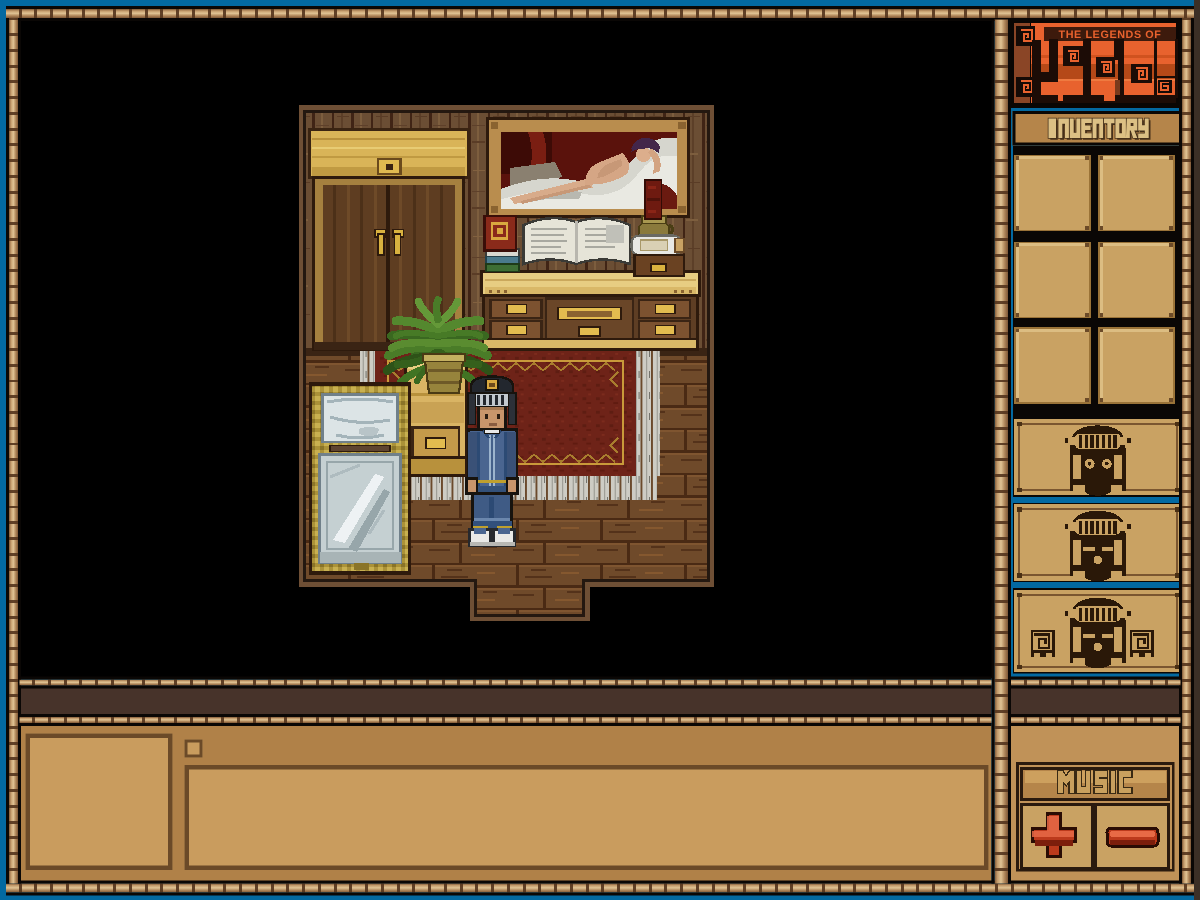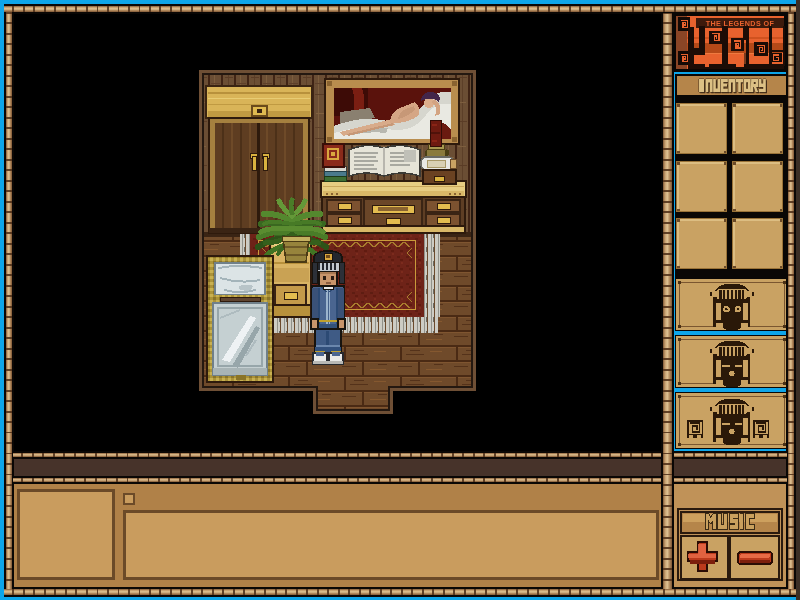--- a/index.html
+++ b/index.html
@@ -1,16 +1,16 @@
 <!DOCTYPE html>
 <html><head>
 <meta charset="utf-8">
 <style>
   html,body{margin:0;padding:0;background:#000;}
-  #stage{position:relative;width:800px;height:600px;background:#0ea5e9;overflow:hidden;
+  #stage{position:relative;width:800px;height:600px;background:#0369a1;overflow:hidden;
          font-family:"Liberation Sans", sans-serif;}
   .abs{position:absolute;}
   .ropeh{background:
     repeating-linear-gradient(90deg, rgba(90,55,30,0) 0 8.5px, rgba(84,52,28,.9) 8.5px 10.5px),
     linear-gradient(180deg,#7e5736 0,#c49c6c 22%,#e0c394 48%,#b0875a 75%,#7e5736 100%);
     border-top:2px solid #0a0705;border-bottom:2px solid #0a0705;box-sizing:border-box;}
   .ropev{background:
     repeating-linear-gradient(0deg, rgba(90,55,30,0) 0 8.5px, rgba(84,52,28,.9) 8.5px 10.5px),
     linear-gradient(90deg,#7e5736 0,#c49c6c 22%,#e0c394 48%,#b0875a 75%,#7e5736 100%);
     border-left:2px solid #0a0705;border-right:2px solid #0a0705;box-sizing:border-box;}

